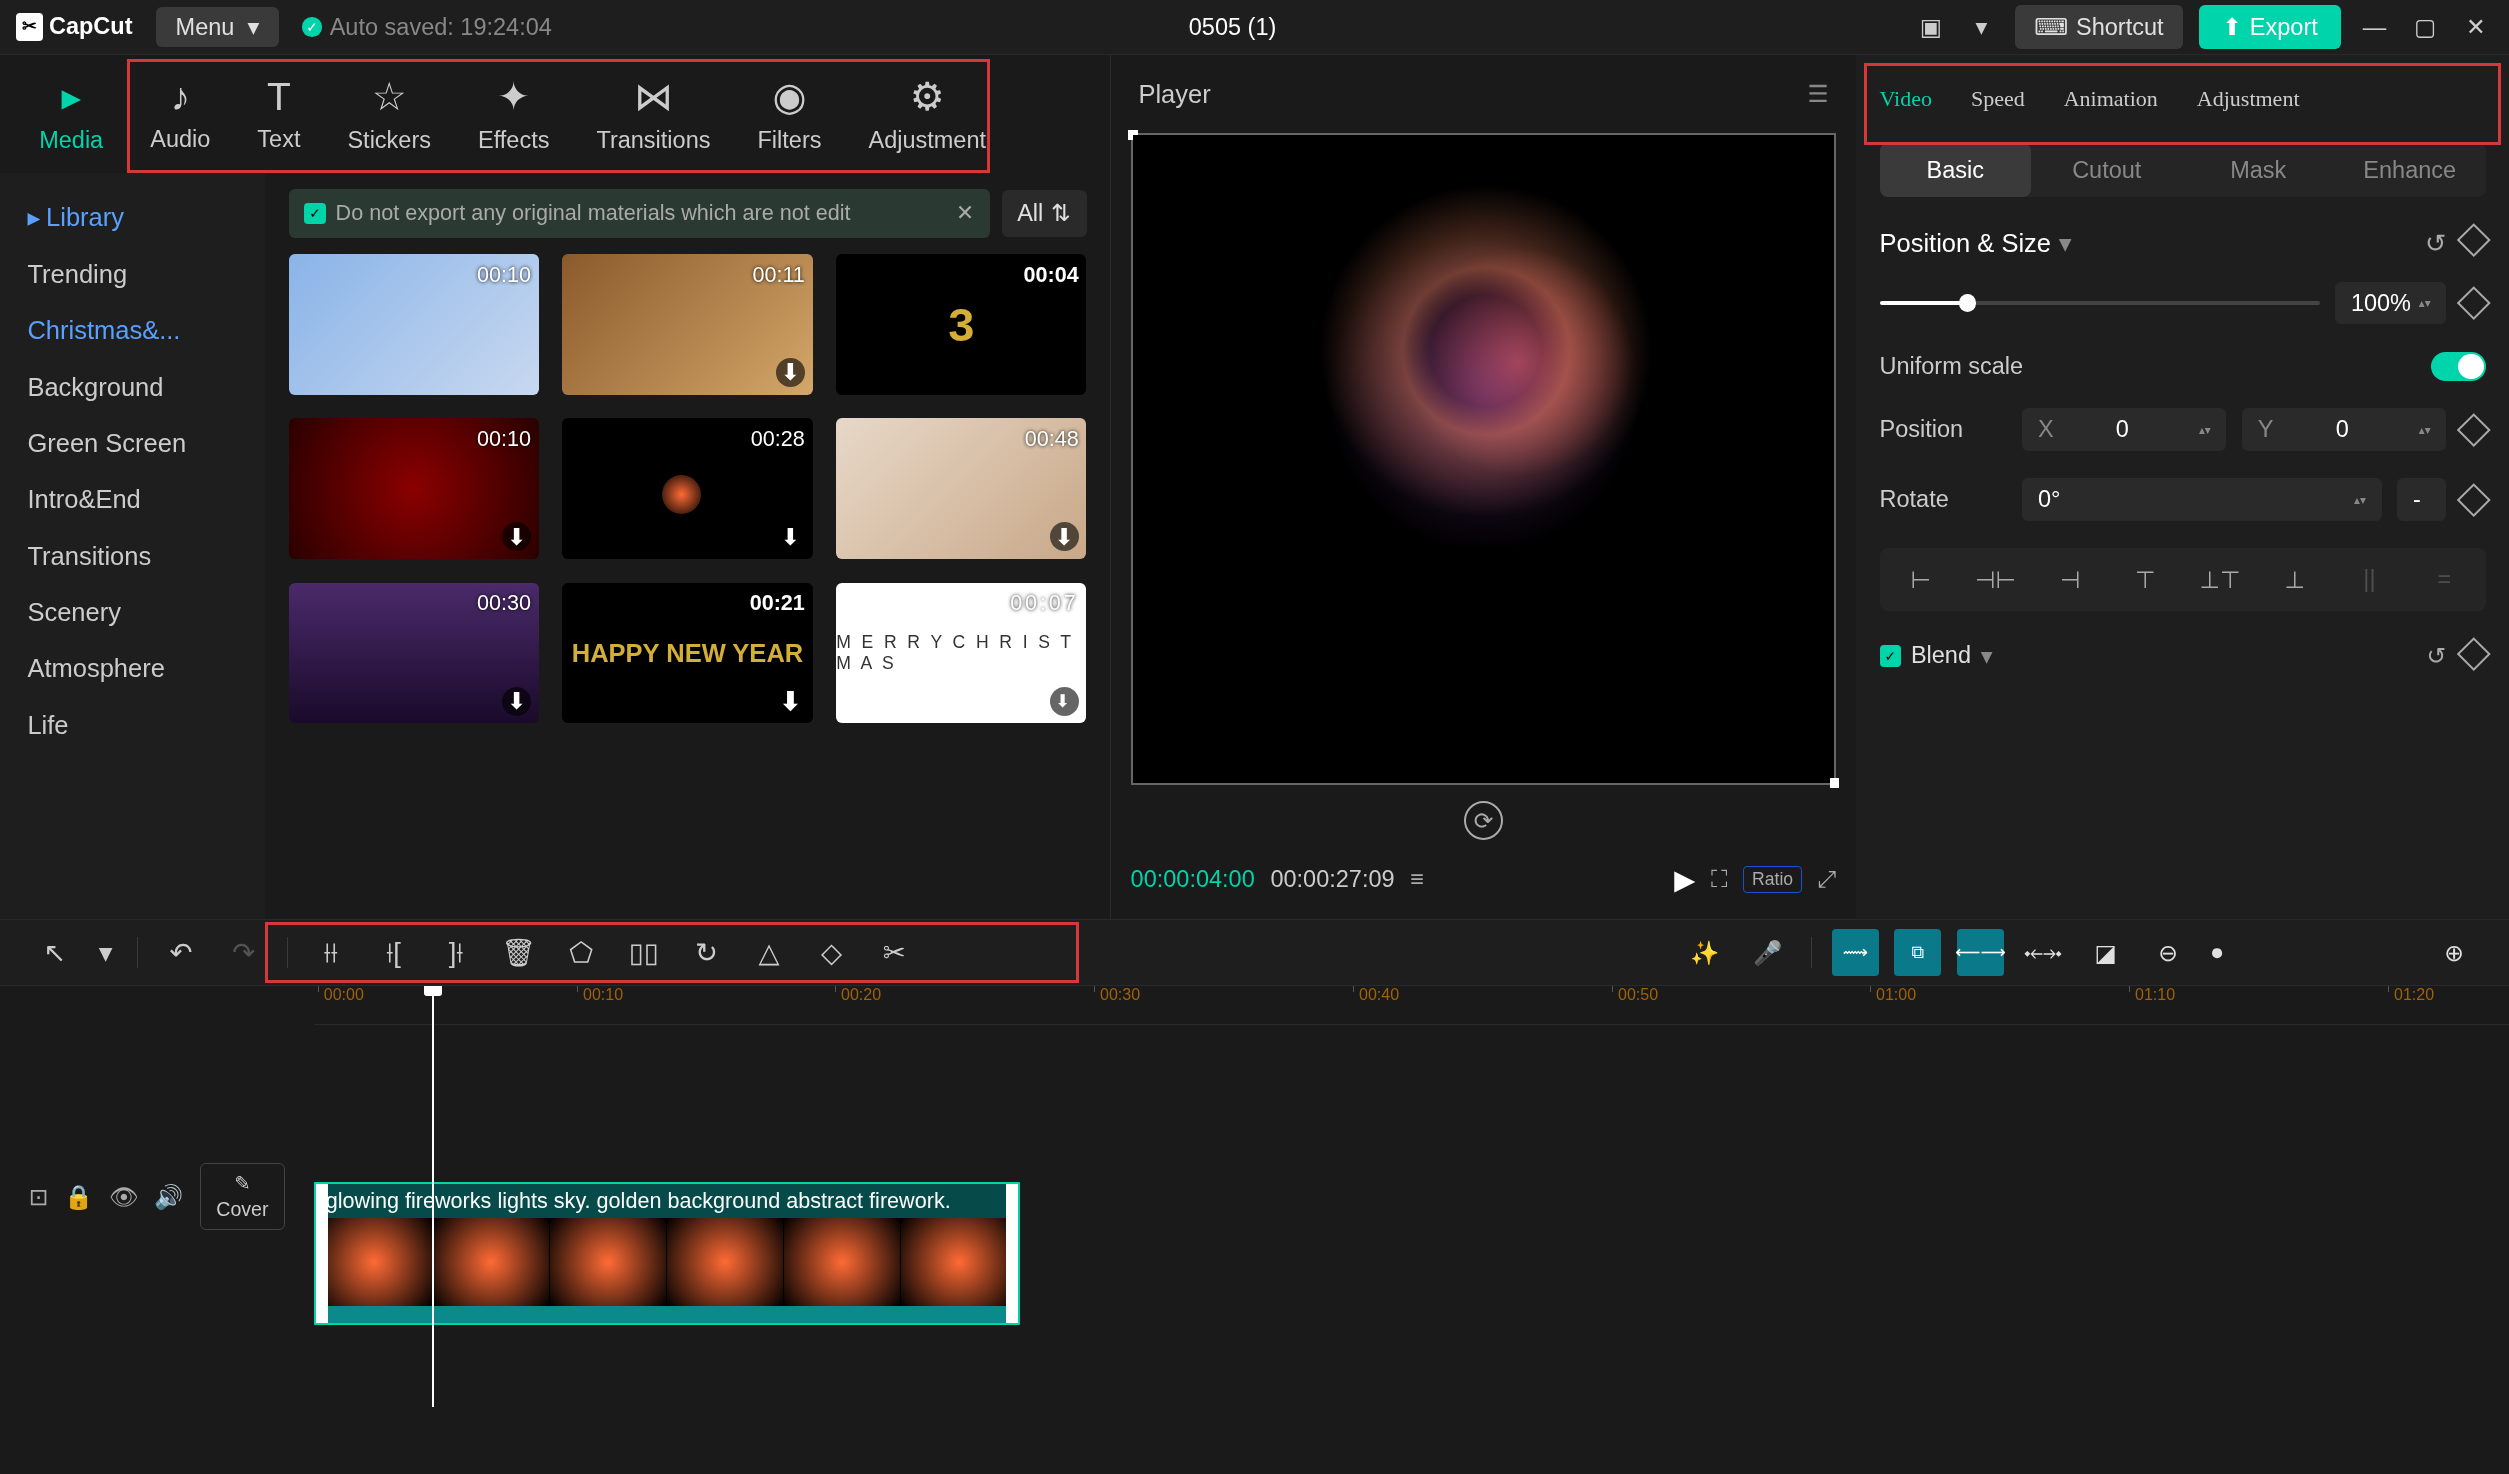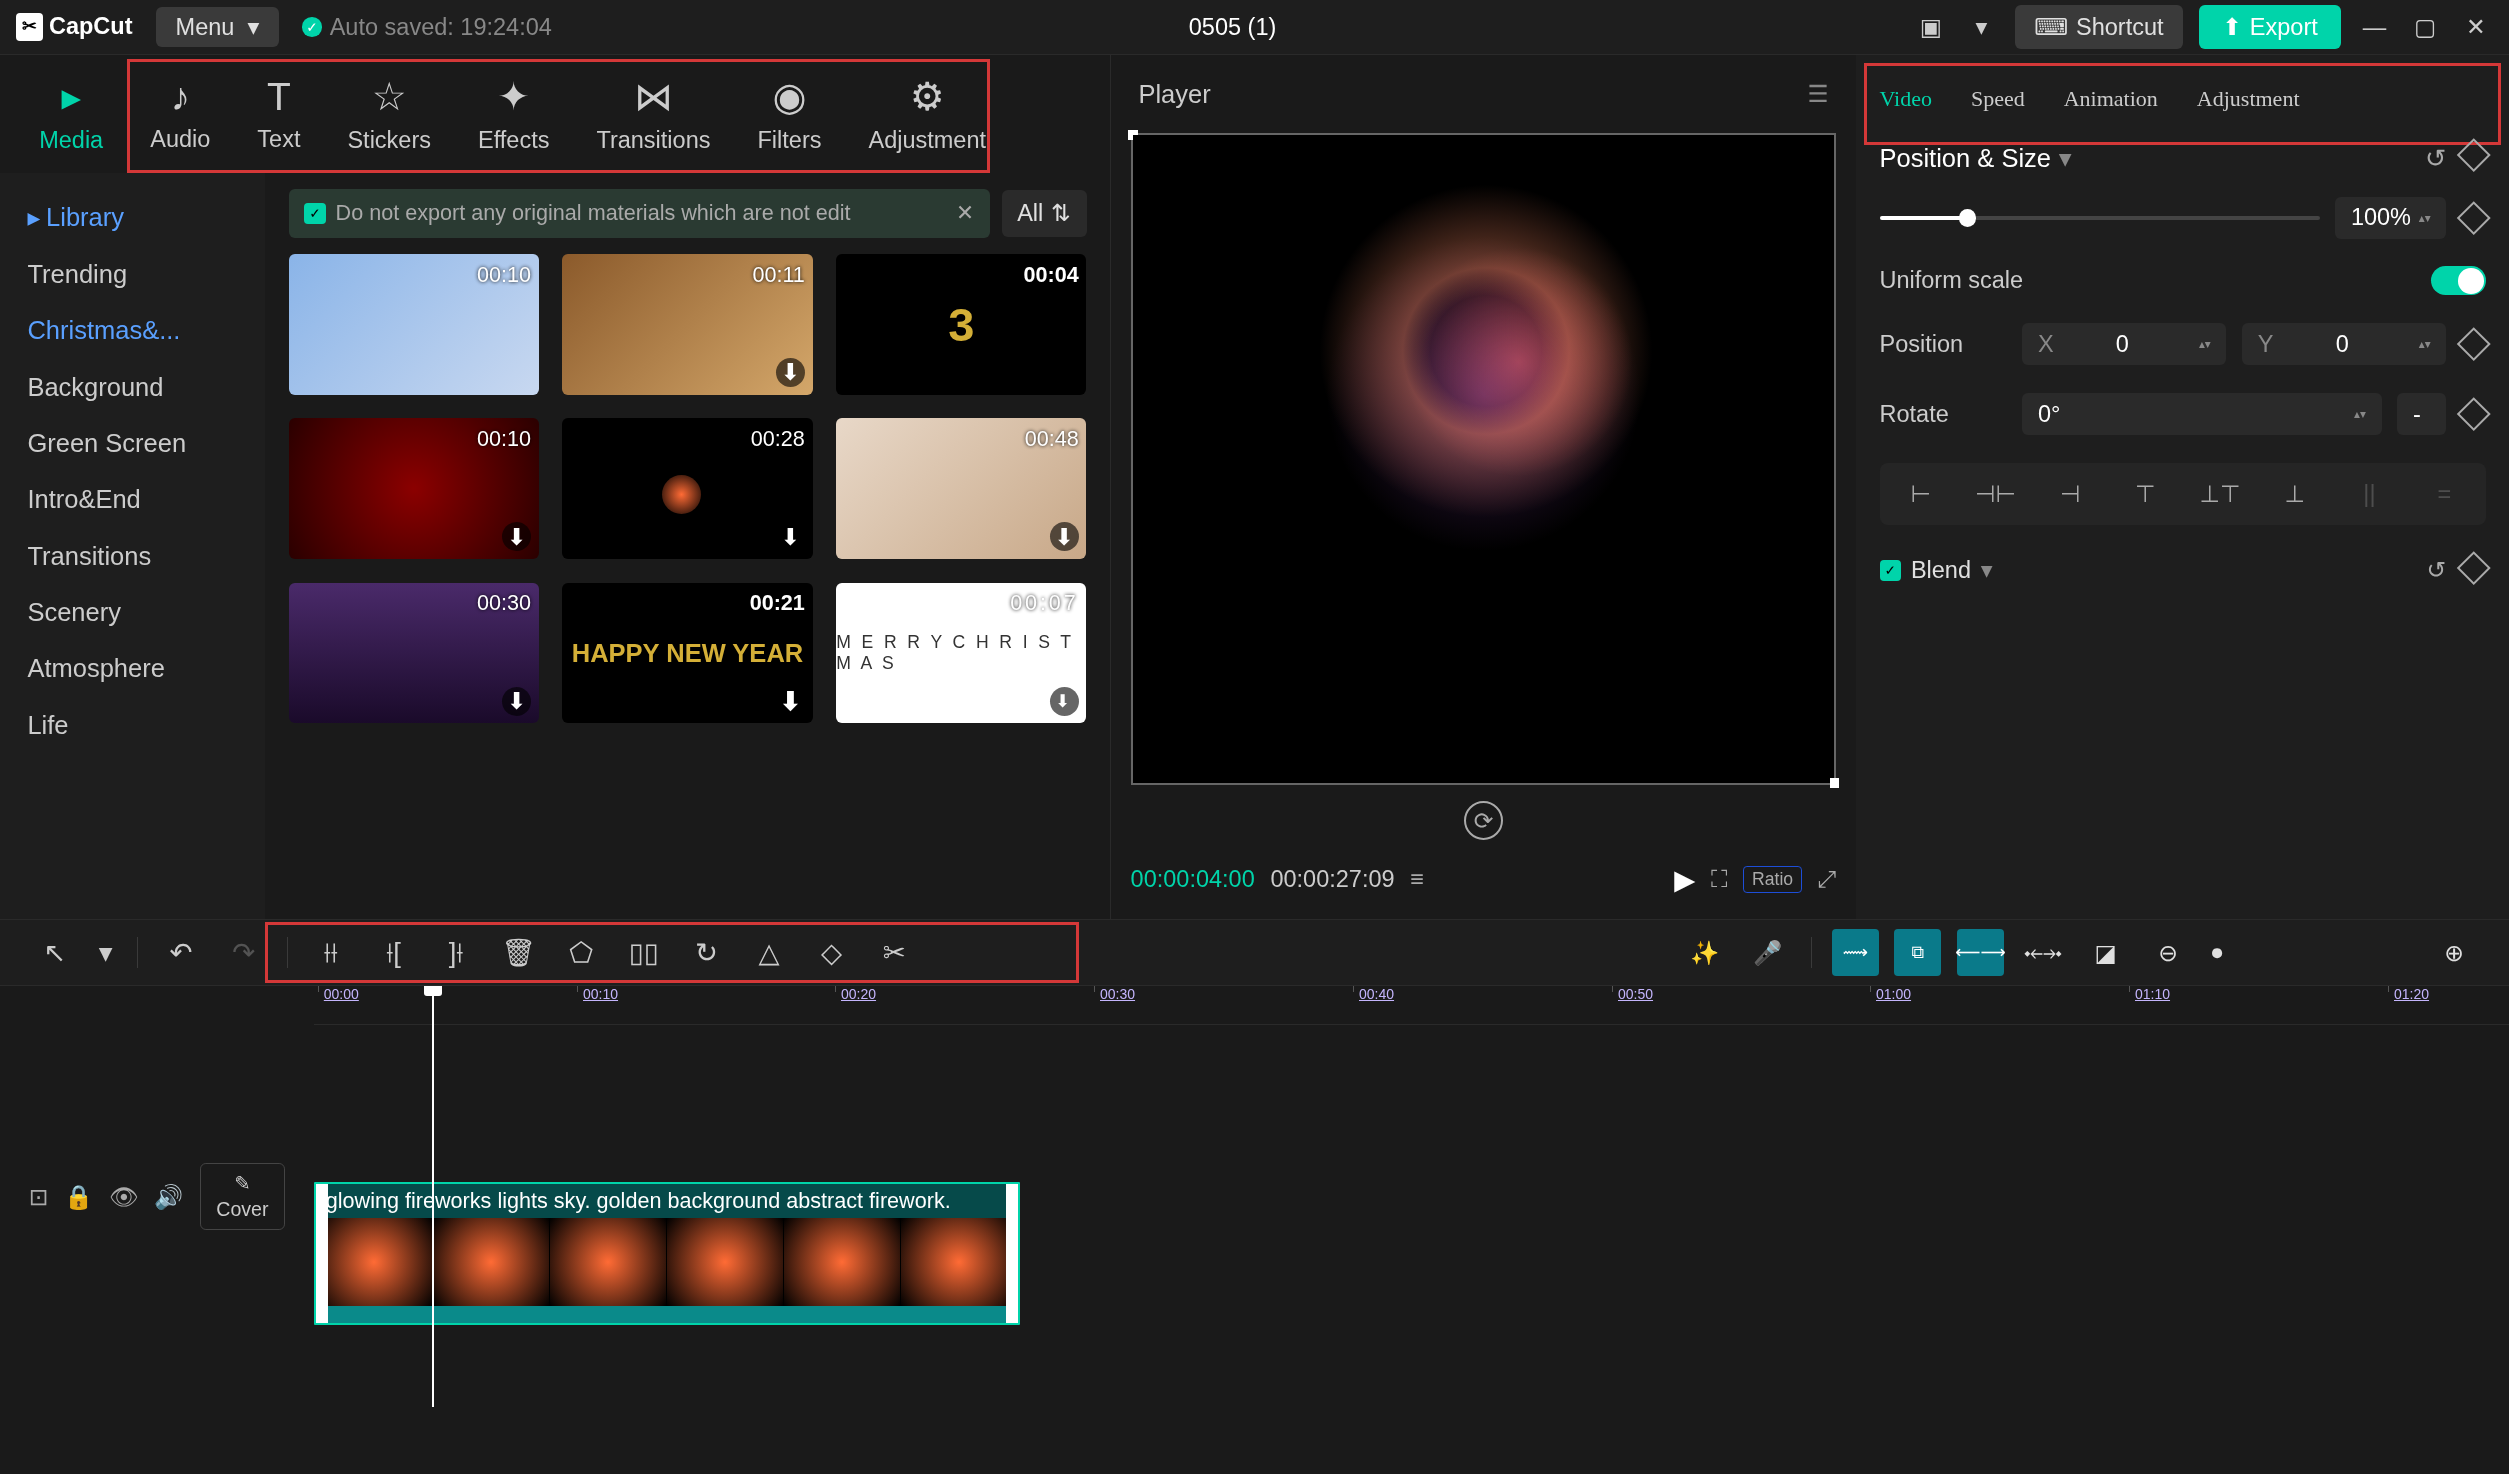--- a/index.html
+++ b/index.html
@@ -119,21 +119,21 @@
 .right-tool { width: 47px; height: 47px; display: flex; align-items: center; justify-content: center; cursor: pointer; margin: 0 7.8px; }
 .cyan-btn { background: #0a7a8a; color: #fff; border-radius: 3.9px; padding: 3.9px 7.8px; font-size: 17.6px; }
 
 
 .timeline { flex: 1; background: #1a1a1a; display: flex; height: 421px; }
 .timeline-left { width: 314px; display: flex; align-items: center; justify-content: center; gap: 15.7px; }
 .tl-icon { cursor: pointer; color: #aaa; }
 .cover-btn { display: flex; flex-direction: column; align-items: center; gap: 3.9px; padding: 7.8px 15.7px; border: 1px solid #444; border-radius: 5.9px; cursor: pointer; color: #ccc; font-size: 19.6px; }
 .timeline-main { flex: 1; position: relative; overflow: hidden; }
 .ruler { display: flex; height: 39px; border-bottom: 1px solid #2a2a2a; position: relative; }
-.ruler-mark { position: absolute; top: 0; color: #c4b5fd; font-size: 14px; text-decoration: underline; }
+.ruler-mark { position: absolute; top: 0; color: #a16207; font-size: 16px; }
 .ruler-mark::before { content: ""; position: absolute; top: -3.9px; left: -5.9px; width: 1px; height: 9.8px; background: #555; }
 .playhead { position: absolute; top: 0; bottom: 0; width: 2px; background: #fff; left: 118px; z-index: 10; }
 .playhead::before { content: ""; position: absolute; top: -7.8px; left: -7.8px; width: 17.6px; height: 17.6px; background: #fff; border-radius: 2.9px; }
 .tracks { position: relative; height: calc(100% - 39px); }
 .clip { position: absolute; top: 157px; left: 0; width: 706px; height: 143px; background: #0a6a6a; border: 2.9px solid #00d4aa; border-radius: 1px; overflow: hidden; }
 .clip-label { padding: 3.9px 9.8px; color: #fff; font-size: 21.6px; white-space: nowrap; overflow: hidden; background: rgba(0,0,0,0.3); }
 .clip-thumbs { display: flex; height: 88px; }
 .clip-thumb { flex: 1; background: radial-gradient(circle at 50% 50%, #ff6b35, #000); border-right: 1px solid #000; }
 .clip-audio { height: 25.5px; background: #0a8a8a; }
 .clip-handle { position: absolute; top: 0; bottom: 0; width: 11.8px; background: #fff; }
@@ -310,20 +310,26 @@
 
   <div class="right-panel">
     <div class="red-box red-box-2"></div>
     <div class="right-tabs">
       <div class="right-tab active">Video</div>
       <div class="right-tab">Speed</div>
       <div class="right-tab">Animation</div>
       <div class="right-tab">Adjustment</div>
     </div>
 
+    <div class="sub-tabs">
+      <div class="sub-tab active">Basic</div>
+      <div class="sub-tab">Cutout</div>
+      <div class="sub-tab">Mask</div>
+      <div class="sub-tab">Enhance</div>
+    </div>
 
     <div class="section-header">
       <span>Position &amp; Size</span>
       <span style="color:#888">▾</span>
       <div class="section-icons">
         <span>↺</span>
         <div class="keyframe-icon"></div>
       </div>
     </div>
 

